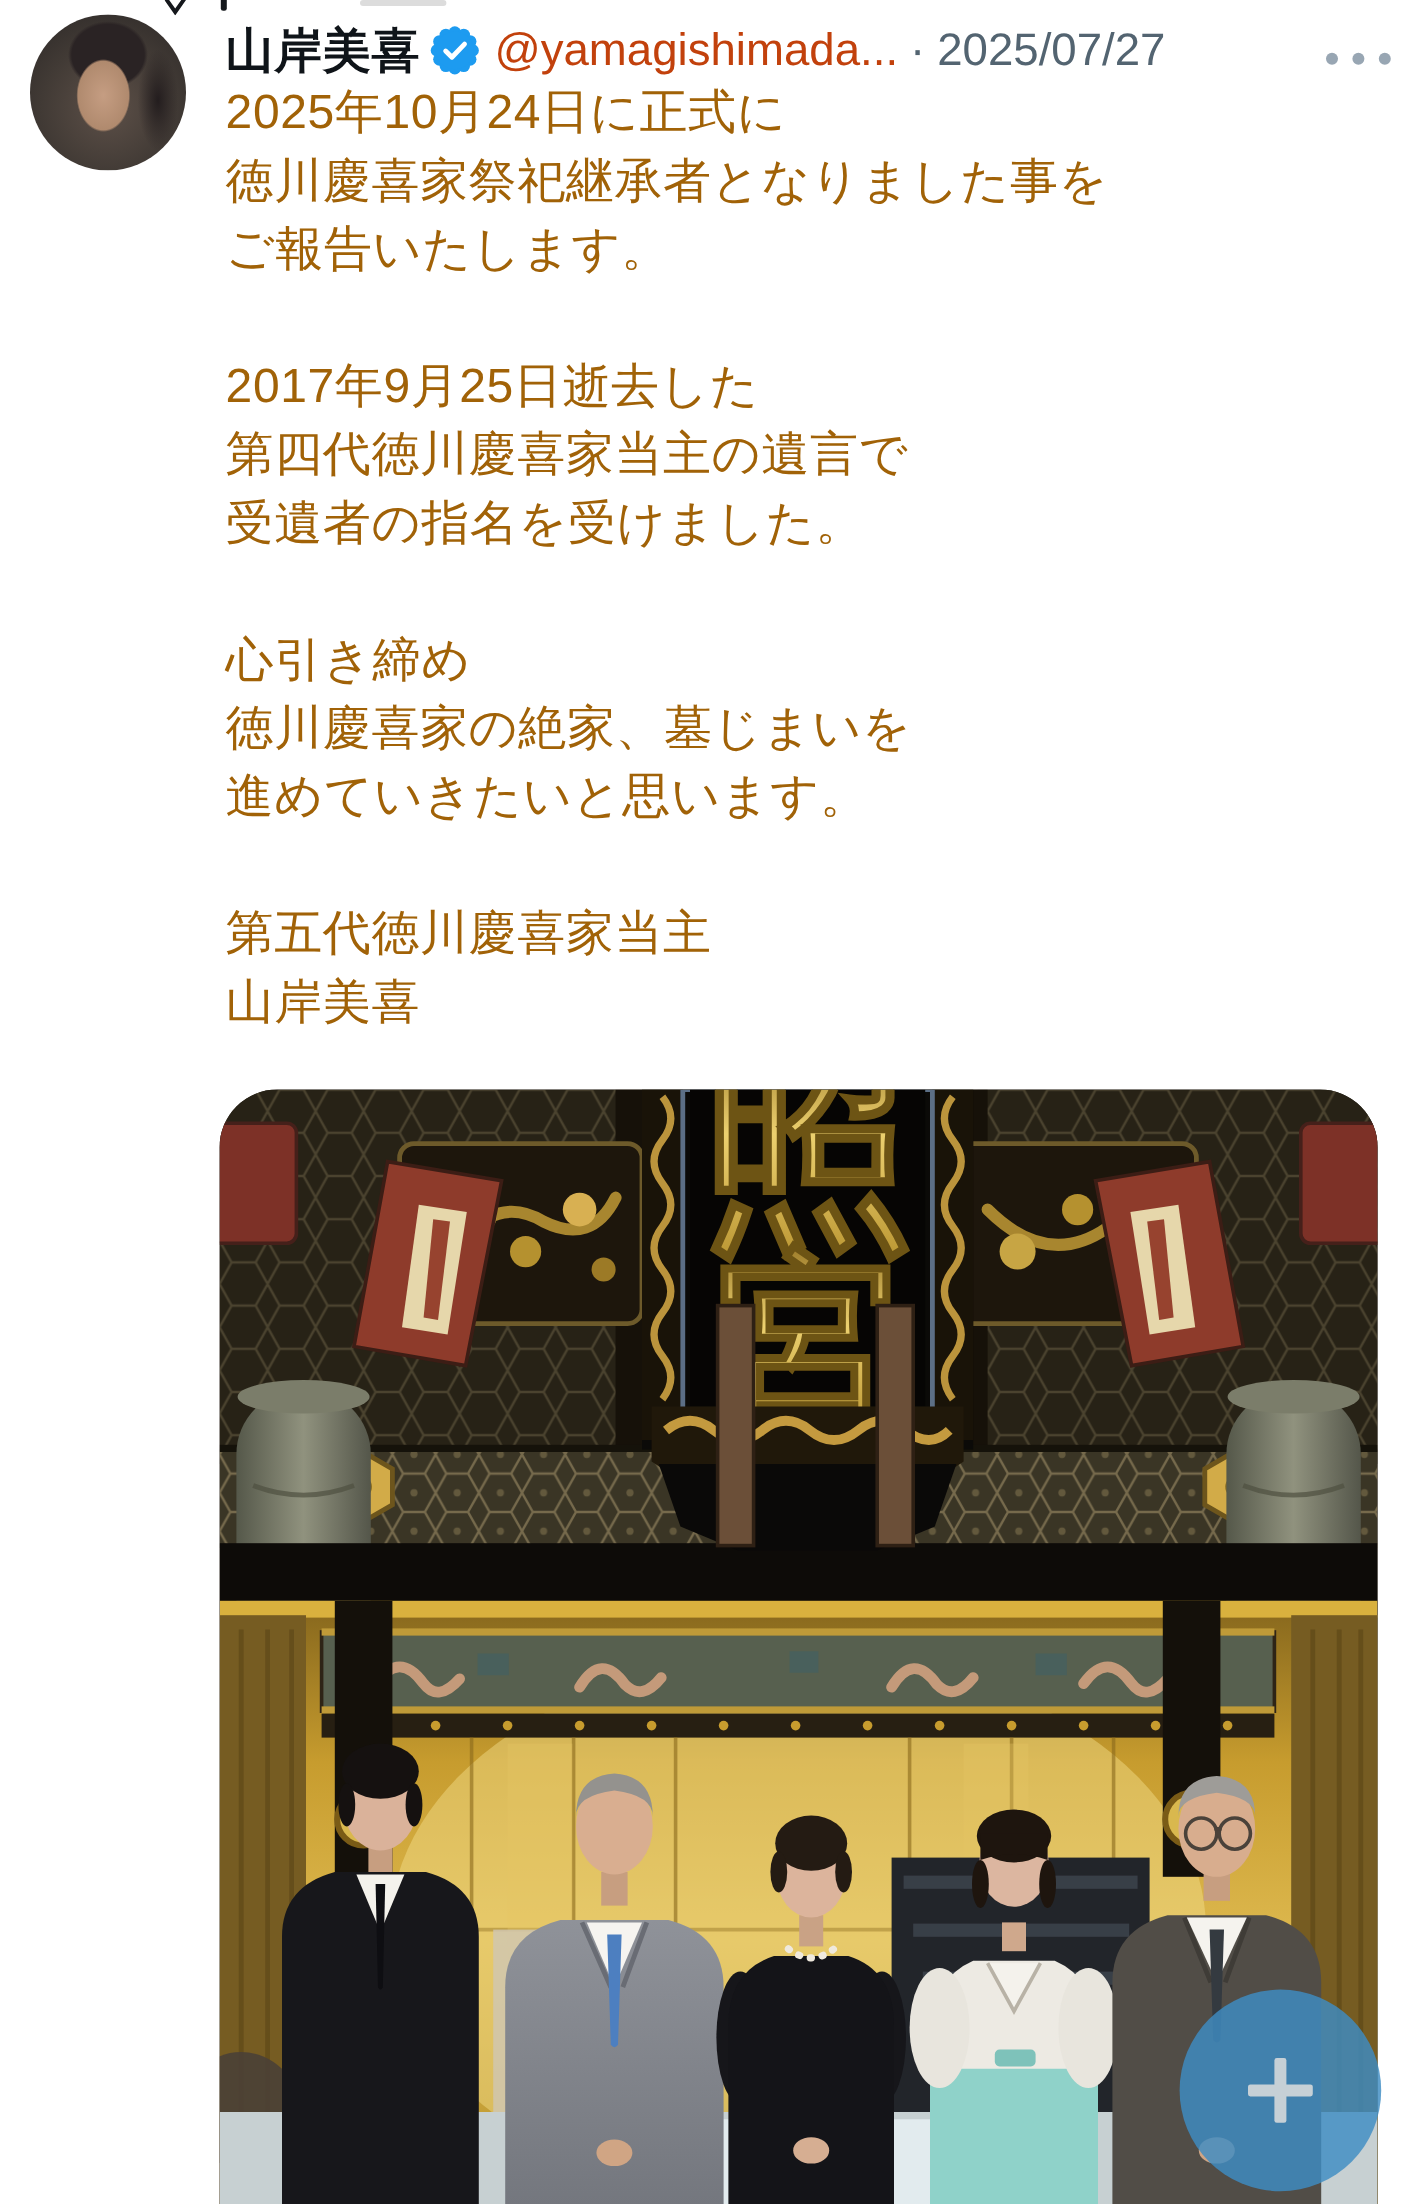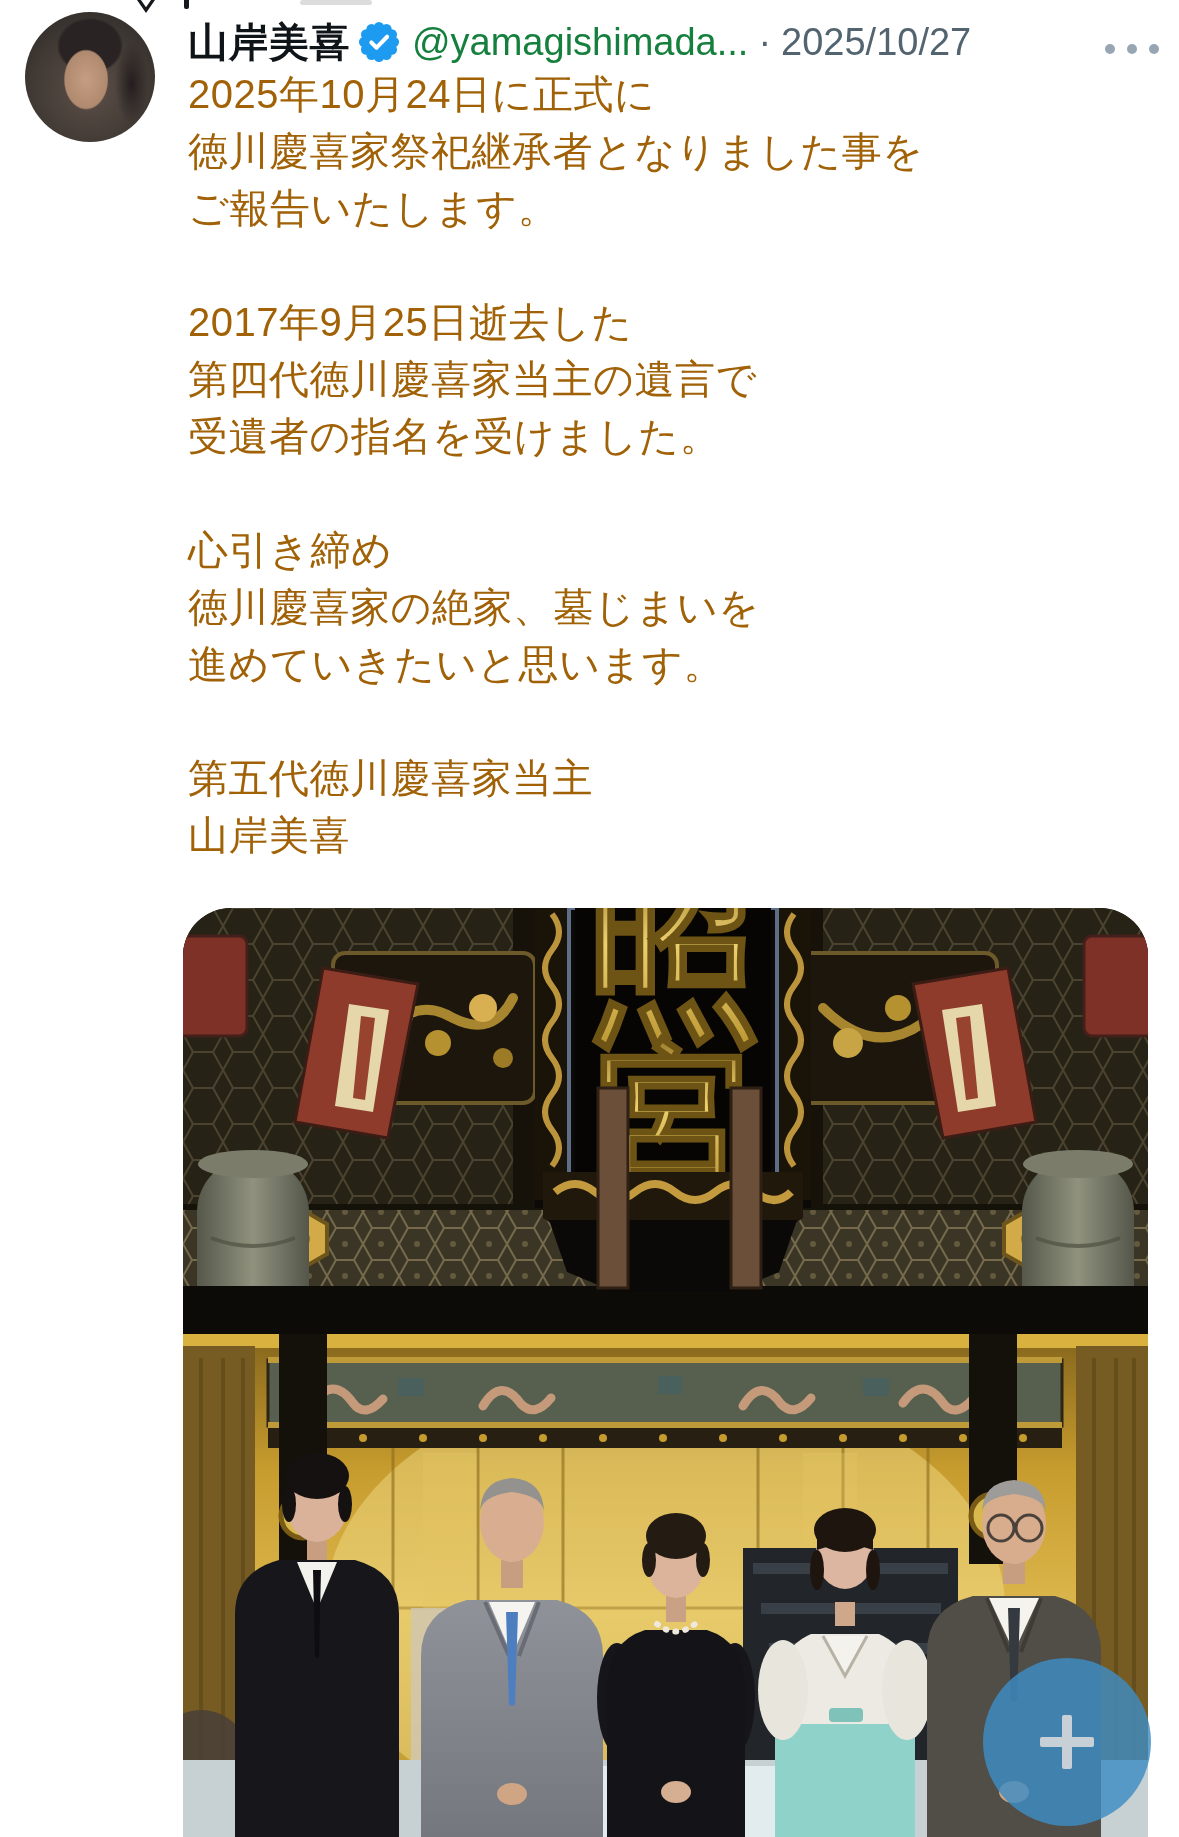--- a/index.html
+++ b/index.html
@@ -18,21 +18,21 @@
       radial-gradient(ellipse 34px 46px at 47% 52%, #c59d82 0%, #b08a6e 62%, rgba(0,0,0,0) 66%),
       radial-gradient(ellipse 52px 44px at 50% 26%, #2a2324 0%, #2a2324 58%, rgba(0,0,0,0) 64%),
       radial-gradient(ellipse 24px 60px at 82% 55%, #231d1e 0%, rgba(0,0,0,0) 70%),
       radial-gradient(circle at 50% 60%, #5d5048 0%, #413a35 55%, #2b2726 100%);
   }
 
   
   .header{position:absolute;left:188px;top:16px;width:900px;height:52px;display:flex;align-items:center;white-space:nowrap;}
   .name{font-size:40px;font-weight:700;color:#0f1419;letter-spacing:.5px;}
   .badge{width:42px;height:42px;margin-left:8px;flex:0 0 auto;}
-  .handle{font-size:38px;color:#15803d;margin-left:12px;}
+  .handle{font-size:38px;color:#c2410c;margin-left:12px;}
   .sep{font-size:38px;color:#536471;margin:0 10px;}
   .date{font-size:38px;color:#536471;}
   .more{position:absolute;right:16px;top:40px;display:flex;gap:12px;padding:4px;cursor:pointer;}
   .more i{width:10px;height:10px;border-radius:50%;background:#98a6b3;display:block;}
 
   
   .body-text{position:absolute;left:188px;top:66px;width:960px;font-size:40px;line-height:57px;
              color:#a16207;white-space:pre-line;letter-spacing:.5px;}
 
   
@@ -72,21 +72,21 @@
           <circle cx="14.2" cy="8.6" r="5.5"></circle>
         <circle cx="22" cy="6.5" r="5.5"></circle>
           <circle cx="29.8" cy="8.6" r="5.5"></circle>
           <circle cx="35.4" cy="14.2" r="5.5"></circle>
         <circle cx="22" cy="22" r="16.5"></circle>
       </g>
       <path d="M14,22.5 L19.5,28 L30.5,16.5" fill="none" stroke="#ffffff" stroke-width="4.2" stroke-linecap="round" stroke-linejoin="round"></path>
     </svg>
     <span class="handle">@yamagishimada...</span>
     <span class="sep">·</span>
-    <span class="date">2025/10/27</span>
+    <span class="date">2025/07/27</span>
   </div>
 
   <div class="more">
       <i></i>
       <i></i>
       <i></i>
     </div>
 
   <div class="body-text">2025年10月24日に正式に
 徳川慶喜家祭祀継承者となりました事を

